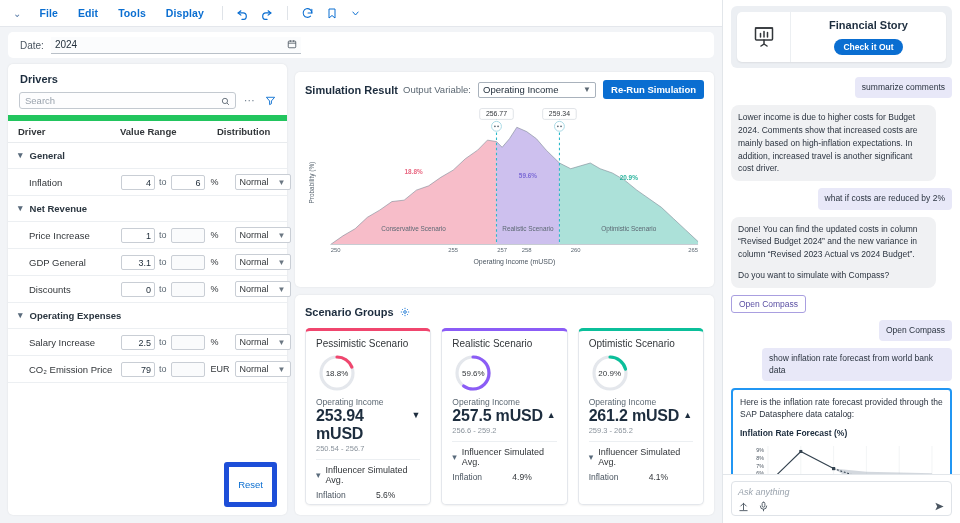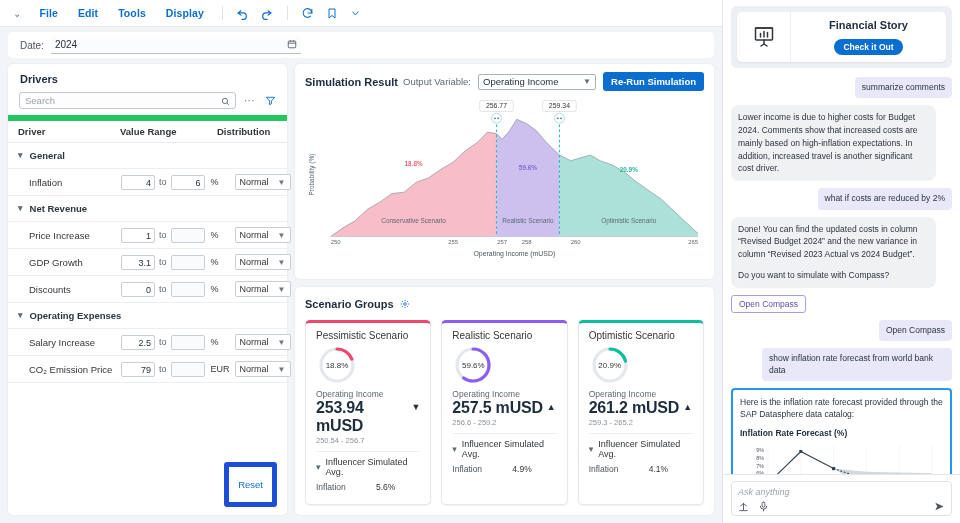--- a/index.html
+++ b/index.html
@@ -102,21 +102,21 @@
   .drivers-footer { margin-top: auto; padding: 8px 10px; display: flex; justify-content: flex-end; }
   .reset-btn {
     font-size: 9.5px; color: #0a6ed1; border: 5px solid #1d4ed8; border-radius: 3px;
     padding: 12px 9px; background: #fff; cursor: pointer;
     font-family: "Liberation Sans", sans-serif;
   }
 
   
   #rightcol { flex: 1 1 auto; display: flex; flex-direction: column; gap: 8px; min-width: 0; }
 
-  #simpanel { padding: 8px 10px 10px 10px; display: flex; flex-direction: column; flex: 0 0 215px; }
+  #simpanel { padding: 8px 10px 10px 10px; display: flex; flex-direction: column; flex: 0 0 215px; margin-top: 8px; }
   .sim-head { display: flex; align-items: center; margin-bottom: 7px; }
   .sim-title { font-size: 11px; font-weight: bold; color: #1d2d3e; }
   .sim-ctrl { margin-left: auto; display: flex; align-items: center; gap: 7px; }
   .ov-label { font-size: 9.5px; color: #5c6873; }
   .ov-select {
     width: 118px; height: 16px; border: 1px solid #a9b2bc; border-radius: 2px;
     background: #fff; font-size: 9.5px; color: #23303d; display: flex;
     align-items: center; justify-content: space-between; padding: 0 4px; cursor: pointer;
   }
   .ov-select .cv { color: #5c6873; font-size: 8px; }
@@ -312,21 +312,21 @@
                 <span class="to-lbl">to</span>
                 <span class="num-in empty"></span>
                 <span class="unit-lbl">%</span>
               </span>
               <span class="dist-sel">
                 <span>Normal</span>
                 <span class="cv">▼</span>
               </span>
             </div>
             <div class="drv-row">
-              <span class="drv-name">GDP Growth</span>
+              <span class="drv-name">GDP General</span>
               <span class="drv-range">
                 <span class="num-in">3.1</span>
                 <span class="to-lbl">to</span>
                 <span class="num-in empty"></span>
                 <span class="unit-lbl">%</span>
               </span>
               <span class="dist-sel">
                 <span>Normal</span>
                 <span class="cv">▼</span>
               </span>

